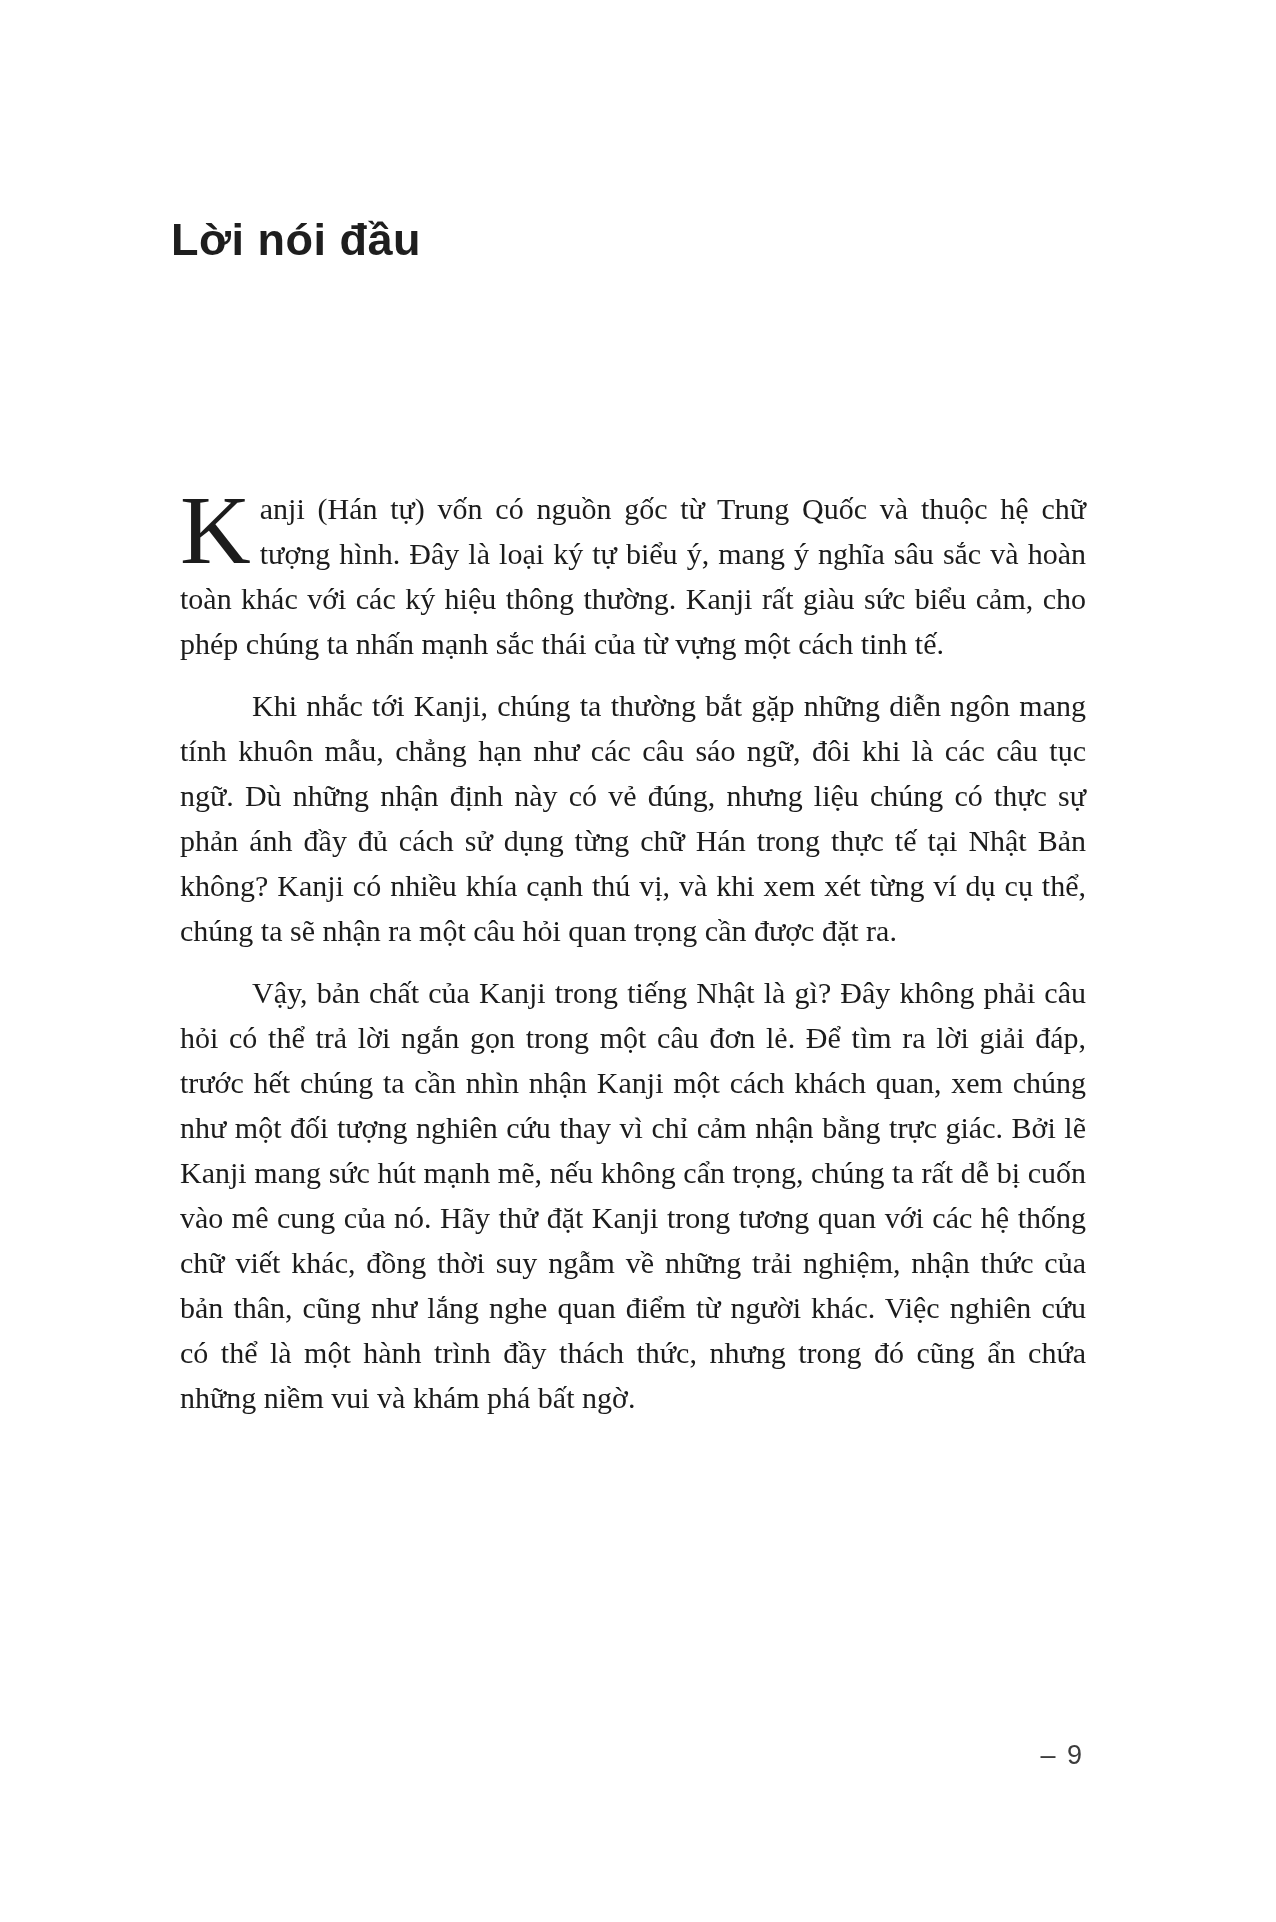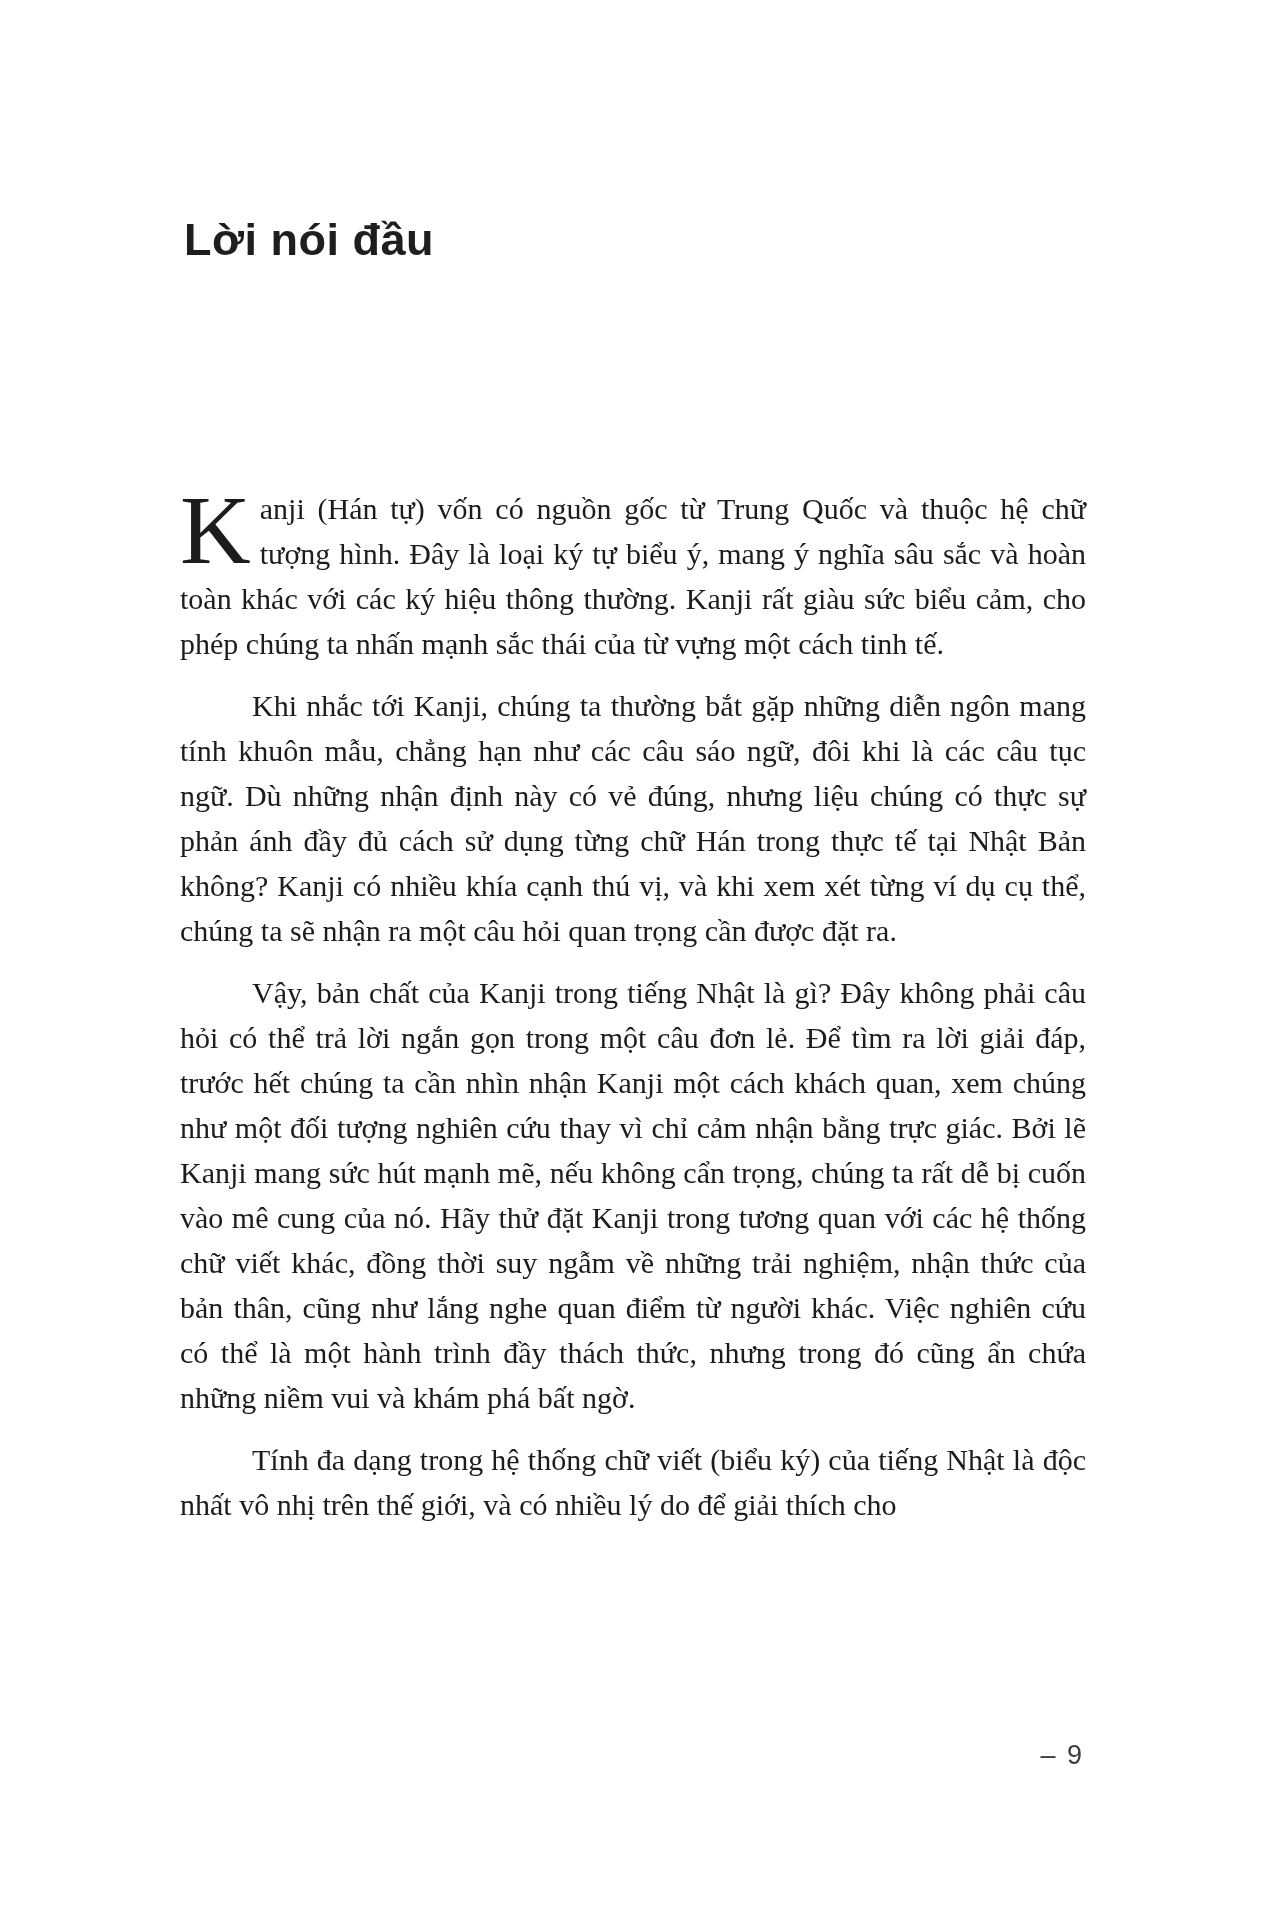--- a/index.html
+++ b/index.html
@@ -10,21 +10,21 @@
   .page {
     position: relative;
     width: 1276px;
     height: 1922px;
     background: #ffffff;
     overflow: hidden;
     font-family: "Liberation Serif", serif;
   }
   .page-title {
     position: absolute;
-    left: 184px;
+    left: 171px;
     top: 215px;
     margin: 0;
     font-family: "Liberation Sans", sans-serif;
     font-weight: 700;
     font-size: 45px;
     line-height: 1.1;
     letter-spacing: 0.5px;
     color: #1e1e1e;
   }
   .content {
@@ -71,19 +71,18 @@
   <h1 class="page-title">Lời nói đầu</h1>
 
   <div class="content">
 
     <p class="first-para"><span class="dropcap">K</span><span>anji (Hán tự) vốn có nguồn gốc từ Trung Quốc và thuộc hệ chữ tượng hình. Đây là loại ký tự biểu ý, mang ý nghĩa sâu sắc và hoàn toàn khác với các ký hiệu thông thường. Kanji rất giàu sức biểu cảm, cho phép chúng ta nhấn mạnh sắc thái của từ vựng một cách tinh tế.</span></p>
 
     <p><span>Khi nhắc tới Kanji, chúng ta thường bắt gặp những diễn ngôn mang tính khuôn mẫu, chẳng hạn như các câu sáo ngữ, đôi khi là các câu tục ngữ. Dù những nhận định này có vẻ đúng, nhưng liệu chúng có thực sự phản ánh đầy đủ cách sử dụng từng chữ Hán trong thực tế tại Nhật Bản không? Kanji có nhiều khía cạnh thú vị, và khi xem xét từng ví dụ cụ thể, chúng ta sẽ nhận ra một câu hỏi quan trọng cần được đặt ra.</span></p>
 
     <p><span>Vậy, bản chất của Kanji trong tiếng Nhật là gì? Đây không phải câu hỏi có thể trả lời ngắn gọn trong một câu đơn lẻ. Để tìm ra lời giải đáp, trước hết chúng ta cần nhìn nhận Kanji một cách khách quan, xem chúng như một đối tượng nghiên cứu thay vì chỉ cảm nhận bằng trực giác. Bởi lẽ Kanji mang sức hút mạnh mẽ, nếu không cẩn trọng, chúng ta rất dễ bị cuốn vào mê cung của nó. Hãy thử đặt Kanji trong tương quan với các hệ thống chữ viết khác, đồng thời suy ngẫm về những trải nghiệm, nhận thức của bản thân, cũng như lắng nghe quan điểm từ người khác. Việc nghiên cứu có thể là một hành trình đầy thách thức, nhưng trong đó cũng ẩn chứa những niềm vui và khám phá bất ngờ.</span></p>
 
-    <p><span>Tính đa dạng trong hệ thống chữ viết (biểu ký) của tiếng Nhật là độc nhất vô nhị trên thế giới, và có nhiều lý do để giải thích cho</span></p>
 
   </div>
 
   <div class="page-number">– 9</div>
 
 </div>
 
 </body></html>

